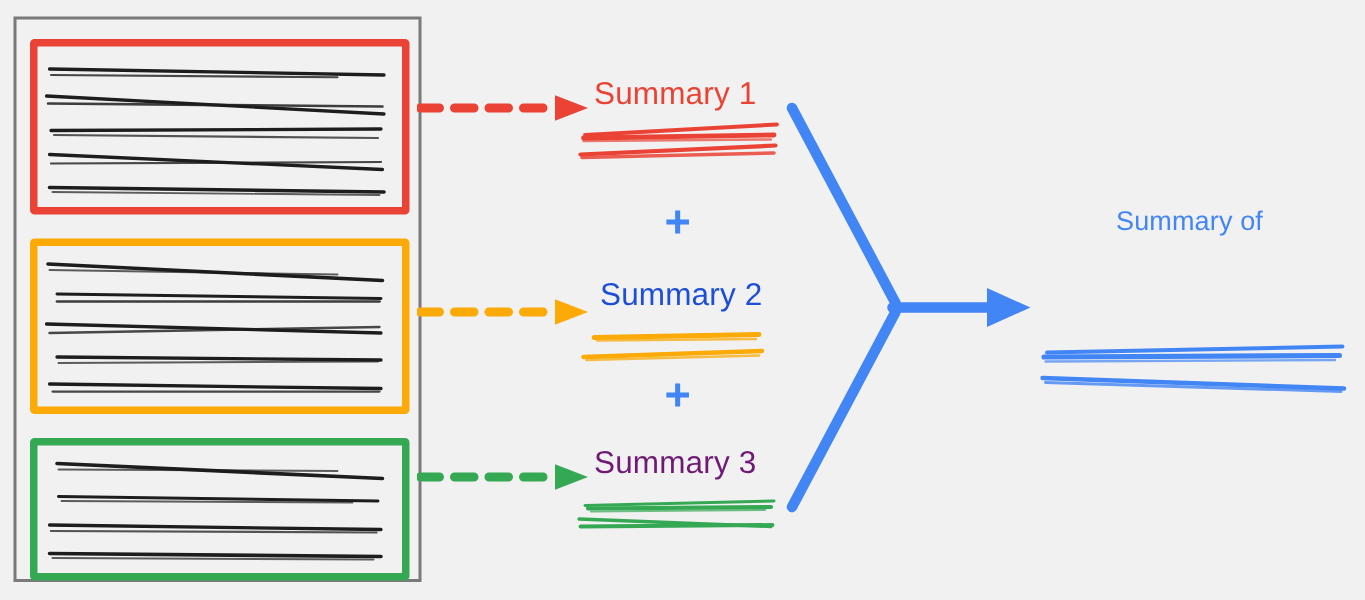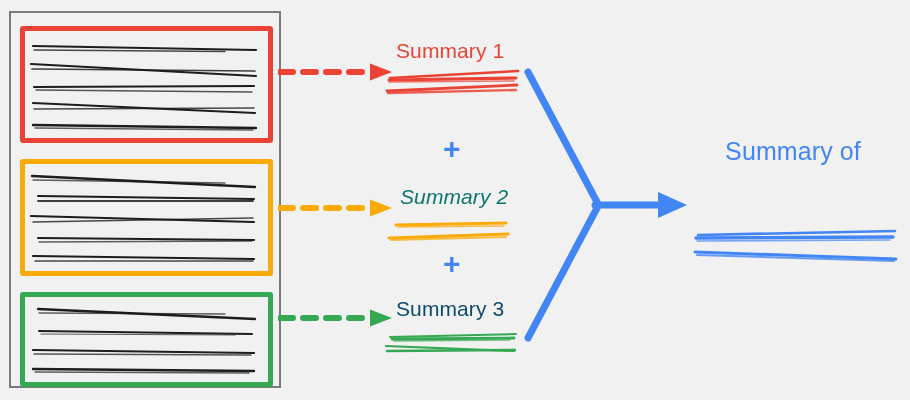--- a/index.html
+++ b/index.html
@@ -48,26 +48,26 @@
 
   
   .summary-block { position: absolute; }
   .summary-label {
     font-size: 21px;
     font-weight: 500;
     white-space: nowrap;
     letter-spacing: 0.1px;
     line-height: 1;
   }
-  .summary-1 { left: 396px; top: 40px; text-align: right; }
+  .summary-1 { left: 396px; top: 52px; text-align: right; }
   .summary-2 { left: 400px; top: 186px; }
   .summary-3 { left: 396px; top: 298px; }
   .summary-1 .summary-label { color: #ea4335; }
-  .summary-2 .summary-label { color: #0f766e; font-style: italic; }
-  .summary-3 .summary-label { color: #0c4a6e; }
+  .summary-2 .summary-label { color: #1d4ed8; }
+  .summary-3 .summary-label { color: #701a75; }
   .summary-underline { position: absolute; left: -12px; top: 26px; }
   .summary-2 .summary-underline { left: -16px; }
   .summary-3 .summary-underline { left: -14px; }
 
   
   .plus-sign {
     position: absolute;
     color: #4285f4;
     font-size: 30px;
     font-weight: bold;
@@ -76,21 +76,21 @@
   .plus-1 { left: 443px; top: 134px; }
   .plus-2 { left: 443px; top: 249px; }
 
   
   .merge-arrow { position: absolute; left: 515px; top: 60px; }
 
   
   .final-block { position: absolute; left: 688px; top: 136px; width: 210px; }
   .final-title {
     color: #4285f4;
-    font-size: 25px;
+    font-size: 18px;
     font-weight: 500;
     text-align: center;
     line-height: 1.25;
     letter-spacing: 0.1px;
   }
   .final-underline { position: absolute; left: 2px; top: 85px; }
 </style>
 </head>
 <body>
 

